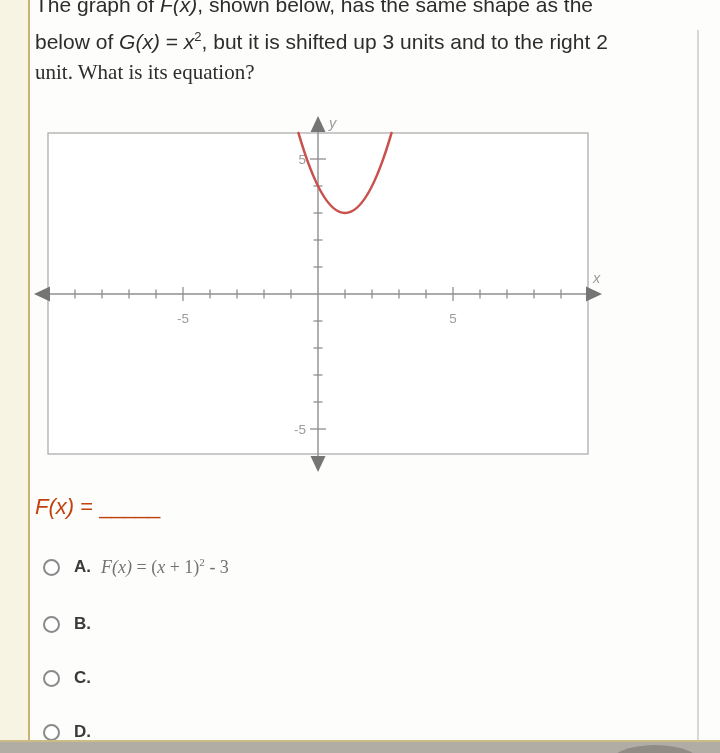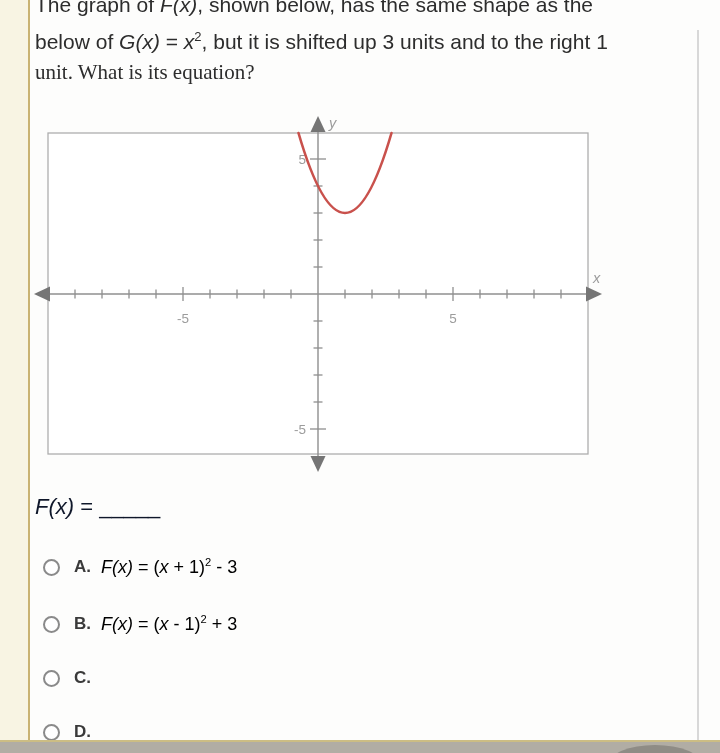--- a/index.html
+++ b/index.html
@@ -7,43 +7,43 @@
        font-family:"Liberation Sans",sans-serif;position:relative;}
   #screen{position:absolute;left:0;top:0;width:720px;height:753px;overflow:hidden;}
   .left-strip{position:absolute;left:0;top:0;width:28px;height:753px;background:#f8f4e3;}
   .gold-line-v{position:absolute;left:28px;top:0;width:2px;height:753px;background:#c9b272;}
   .scroll-line{position:absolute;left:697px;top:30px;width:2px;height:711px;background:#d8d8d8;}
   .question-line{position:absolute;left:35px;font-size:21px;color:#2d2d2d;
                  line-height:30px;white-space:nowrap;}
   #ql1{top:-10px;} #ql2{top:27px;} #ql3{top:57px;font-family:Liberation Serif, serif;}
   .it{font-style:italic;}
   sup{font-size:0.62em;vertical-align:super;line-height:0;}
-  .prompt{position:absolute;left:35px;top:492px;font-size:22px;color:#0f172a;
+  .prompt{position:absolute;left:35px;top:492px;font-size:22px;color:#c2410c;
           line-height:30px;white-space:nowrap;}
   .option-row{position:absolute;left:43px;display:flex;align-items:center;height:22px;cursor:pointer;}
   #optA{top:556px;} #optB{top:613px;} #optC{top:667px;} #optD{top:721px;}
   .radio{width:17px;height:17px;border:2px solid #8a8a8a;border-radius:50%;
          background:#ffffff;box-sizing:border-box;flex:none;}
   .opt-letter{font-weight:bold;font-size:17px;color:#3a3a3a;margin-left:14px;width:27px;flex:none;}
-  .opt-formula{font-size:18px;color:#000000;white-space:nowrap;}
+  .opt-formula{font-size:18px;color:#737373;white-space:nowrap;font-family:Liberation Serif, serif;}
   #graph-wrap{position:absolute;left:30px;top:108px;width:580px;height:372px;}
   .bottom-gold{position:absolute;left:0;top:740px;width:720px;height:2px;background:#ccbd84;}
   .bottom-bar{position:absolute;left:0;top:742px;width:720px;height:11px;background:#b1ada4;}
   .bump{position:absolute;left:608px;top:745px;width:94px;height:40px;border-radius:50%;background:#8f8c85;}
 </style>
 </head>
 <body>
 
 <div id="screen">
 
   <div class="left-strip"></div>
   <div class="gold-line-v"></div>
 
   <div class="question-line" id="ql1"><span>The graph of </span><span class="it">F(x)</span><span>, shown below, has the same shape as the</span></div>
-  <div class="question-line" id="ql2"><span>below of </span><span class="it">G(x)</span><span> = </span><span class="it">x</span><sup>2</sup><span>, but it is shifted up 3 units and to the right 1</span></div>
+  <div class="question-line" id="ql2"><span>below of </span><span class="it">G(x)</span><span> = </span><span class="it">x</span><sup>2</sup><span>, but it is shifted up 3 units and to the right 2</span></div>
   <div class="question-line" id="ql3"><span>unit. What is its equation?</span></div>
 
   <div id="graph-wrap">
     <svg id="graph-svg" width="580" height="372" viewBox="30 108 580 372">
         <rect x="48" y="133" width="540" height="321" fill="#ffffff" stroke="#aeaeae" stroke-width="1.3"></rect>
         <line x1="40" y1="294" x2="596" y2="294" stroke="#8f8f8f" stroke-width="1.4"></line>
         <line x1="318" y1="118" x2="318" y2="458" stroke="#8f8f8f" stroke-width="1.4"></line>
         <polygon points="34,294 50,286.5 50,301.5" fill="#757575"></polygon>
         <polygon points="602,294 586,286.5 586,301.5" fill="#757575"></polygon>
         <polygon points="318,116 310.5,132 325.5,132" fill="#757575"></polygon>
@@ -89,21 +89,20 @@
   <div class="prompt"><span class="it">F(x)</span><span> = </span><span>_____</span></div>
 
   <div class="option-row" id="optA">
     <div class="radio"></div>
     <div class="opt-letter">A.</div>
     <div class="opt-formula"><span class="it">F(x)</span><span> = (</span><span class="it">x</span><span> + 1)</span><sup>2</sup><span> - 3</span></div>
   </div>
   <div class="option-row" id="optB">
     <div class="radio"></div>
     <div class="opt-letter">B.</div>
-    <div class="opt-formula"><span class="it">F(x)</span><span> = (</span><span class="it">x</span><span> - 1)</span><sup>2</sup><span> + 3</span></div>
   </div>
   <div class="option-row" id="optC">
     <div class="radio"></div>
     <div class="opt-letter">C.</div>
   </div>
   <div class="option-row" id="optD">
     <div class="radio"></div>
     <div class="opt-letter">D.</div>
   </div>
 

